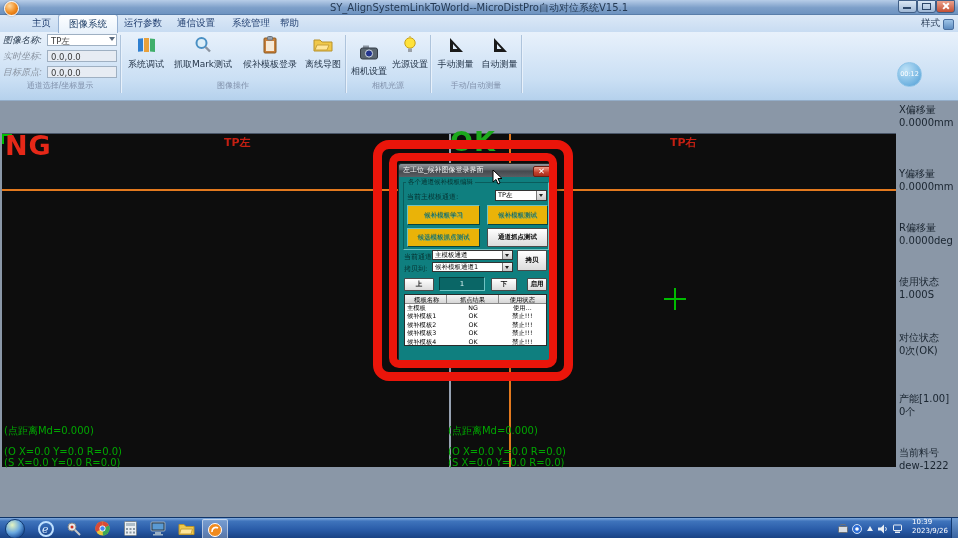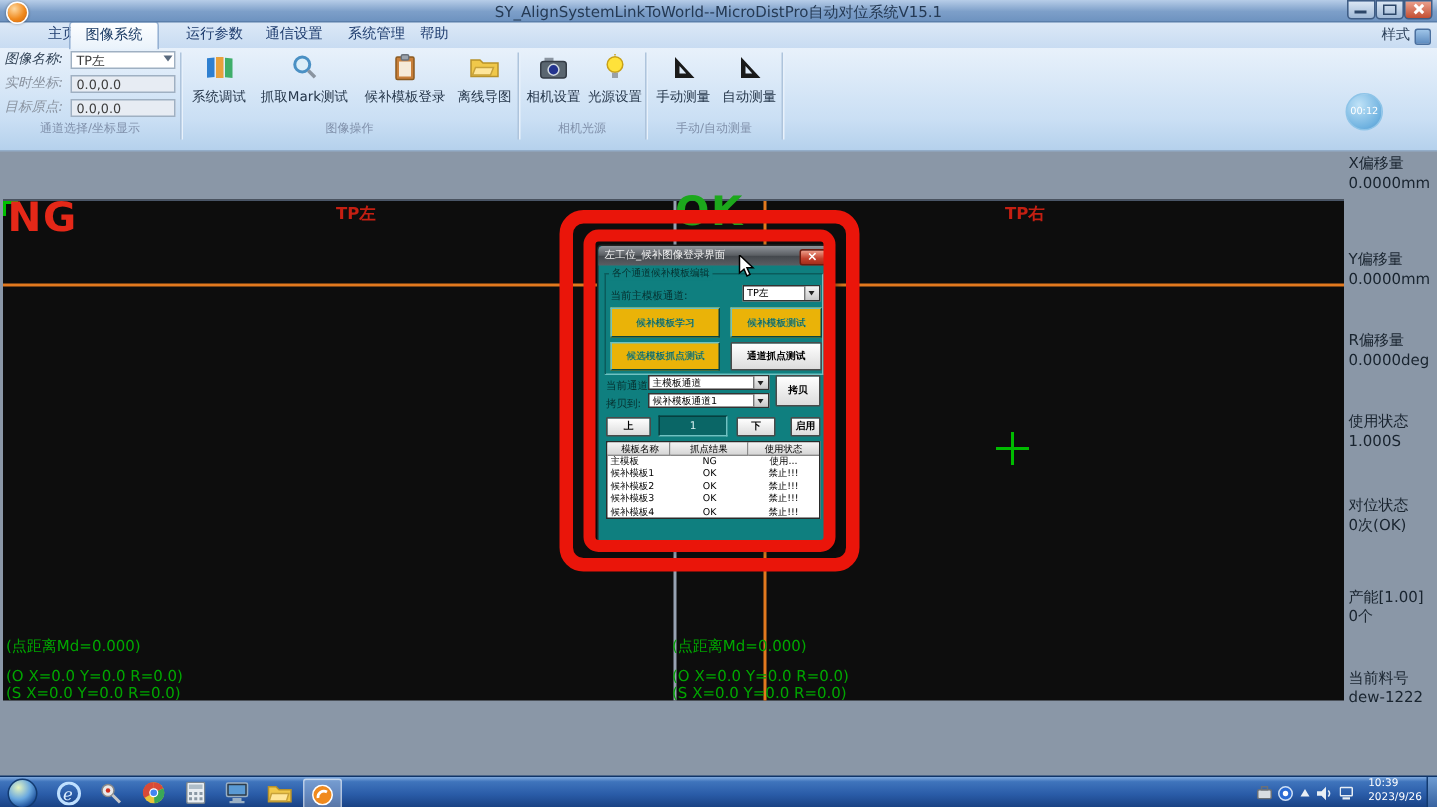--- a/index.html
+++ b/index.html
@@ -113,21 +113,21 @@
         <span class="glyph-max"></span>
       </div>
     <div class="abs winbtn close" style="right:3px;">
         <span class="glyph-x1"></span>
         <span class="glyph-x2"></span>
       </div>
   </div>
 
   <div class="abs tabrow">
     <div class="tab" style="left:22px;">主页</div>
-    <div class="tab active" style="left:46px;">图像系统</div>
+    <div class="tab active" style="left:58px;">图像系统</div>
     <div class="tab" style="left:114px;">运行参数</div>
     <div class="tab" style="left:167px;text-align:center;">通信设置</div>
     <div class="tab" style="left:222px;">系统管理</div>
     <div class="tab" style="left:270px;">帮助</div>
     <div class="abs style-btn">样式</div>
     <div class="abs style-ico"></div>
   </div>
 
   <div class="abs ribbon">
 
@@ -174,21 +174,21 @@
         <svg width="20" height="16">
             <path d="M1,14 L1,3 7,3 9,5 19,5 19,14 Z" fill="#f0c84a" stroke="#b8922a"></path>
             <path d="M4,8 L16,8 14,13 2,13 Z" fill="#ffe69a" stroke="#c8a23a"></path>
           </svg>
       </span>
       <span class="rlb">离线导图</span>
     </div>
     <div class="rcap" style="left:121px;width:224px;">图像操作</div>
     <div class="rsep" style="left:345px;"></div>
 
-    <div class="ract" style="left:349px;width:40px;">
+    <div class="ract" style="left:349px;width:40px;justify-content:flex-end;">
       <span class="ric">
         <svg width="20" height="16">
             <rect x="4" y="1.5" width="6" height="3" fill="#8a94a0"></rect>
             <rect x="1.5" y="4" width="17" height="11" rx="2" fill="#5a6670" stroke="#343c46"></rect>
             <circle cx="10" cy="9.5" r="3.6" fill="#23348e" stroke="#cfd8e0"></circle>
           </svg>
       </span>
       <span class="rlb">相机设置</span>
     </div>
     <div class="ract" style="left:390px;width:40px;">

